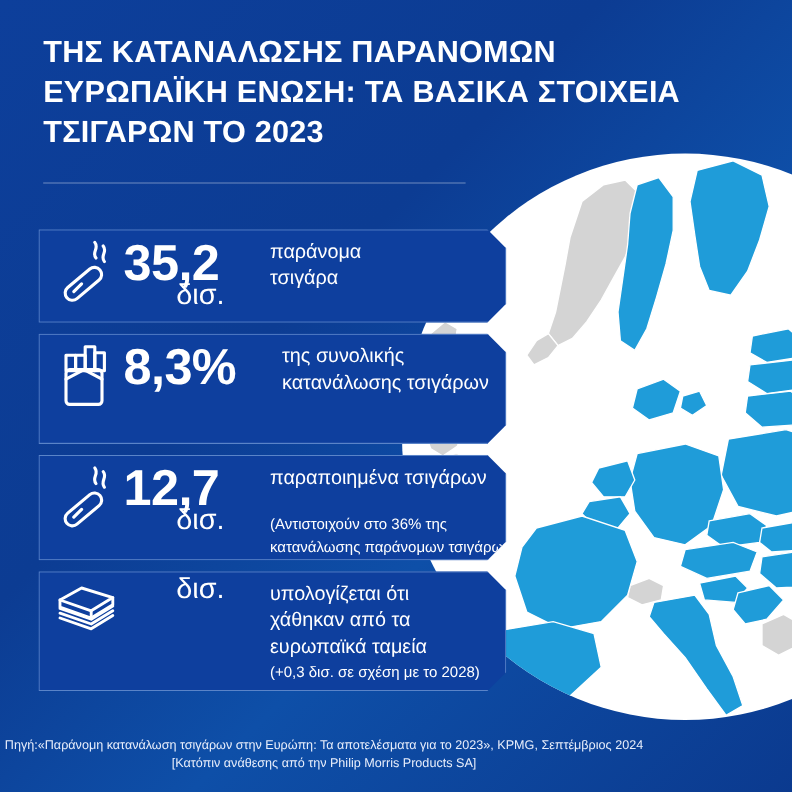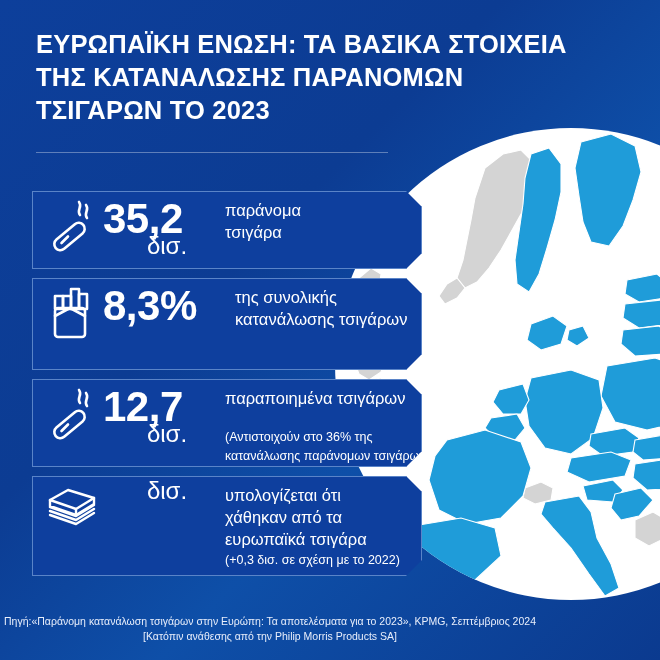--- a/index.html
+++ b/index.html
@@ -219,22 +219,22 @@
         <path d="M330 424 L360 418 L376 430 L368 452 L344 462 L326 450 Z"></path>
 
         <path d="M62 404 L80 400 L86 424 L80 450 L62 452 L56 428 Z"></path>
 
         <path d="M420 448 L438 444 L444 454 L430 460 L418 456 Z"></path>
       </g>
     </svg>
   </div>
 
   <div class="title-block">
+    <div class="title-line">ΤΗΣ ΚΑΤΑΝΑΛΩΣΗΣ ΠΑΡΑΝΟΜΩΝ</div>
     <div class="title-line">ΕΥΡΩΠΑΪΚΗ ΕΝΩΣΗ: ΤΑ ΒΑΣΙΚΑ ΣΤΟΙΧΕΙΑ</div>
-    <div class="title-line">ΤΗΣ ΚΑΤΑΝΑΛΩΣΗΣ ΠΑΡΑΝΟΜΩΝ</div>
     <div class="title-line">ΤΣΙΓΑΡΩΝ ΤΟ 2023</div>
   </div>
   <div class="title-rule"></div>
 
   <div class="panels">
 
     <div class="panel p1">
       <div class="icon-cell">
         <svg width="46" height="54" viewBox="0 0 46 54" fill="none" stroke="#ffffff" stroke-width="2.6" stroke-linecap="round" stroke-linejoin="round">
           <path d="M30 3 C34 8, 27 11, 31 16"></path>
@@ -303,22 +303,22 @@
           <path d="M4 27 L30 36 L48 25"></path>
           <path d="M4 31 L30 40 L48 29"></path>
         </svg>
       </div>
       <div class="num-cell inline">
         <div class="unit">δισ.</div>
       </div>
       <div class="text-cell">
         <div class="line">υπολογίζεται ότι</div>
         <div class="line">χάθηκαν από τα</div>
-        <div class="line">ευρωπαϊκά τσιγάρα</div>
-        <div class="note">(+0,3 δισ. σε σχέση με το 2022)</div>
+        <div class="line">ευρωπαϊκά ταμεία</div>
+        <div class="note">(+0,3 δισ. σε σχέση με το 2028)</div>
       </div>
     </div>
 
   </div>
 
   <div class="footer">
     <div>Πηγή:«Παράνομη κατανάλωση τσιγάρων στην Ευρώπη: Τα αποτελέσματα για το 2023», KPMG, Σεπτέμβριος 2024</div>
     <div>[Κατόπιν ανάθεσης από την Philip Morris Products SA]</div>
   </div>
 

